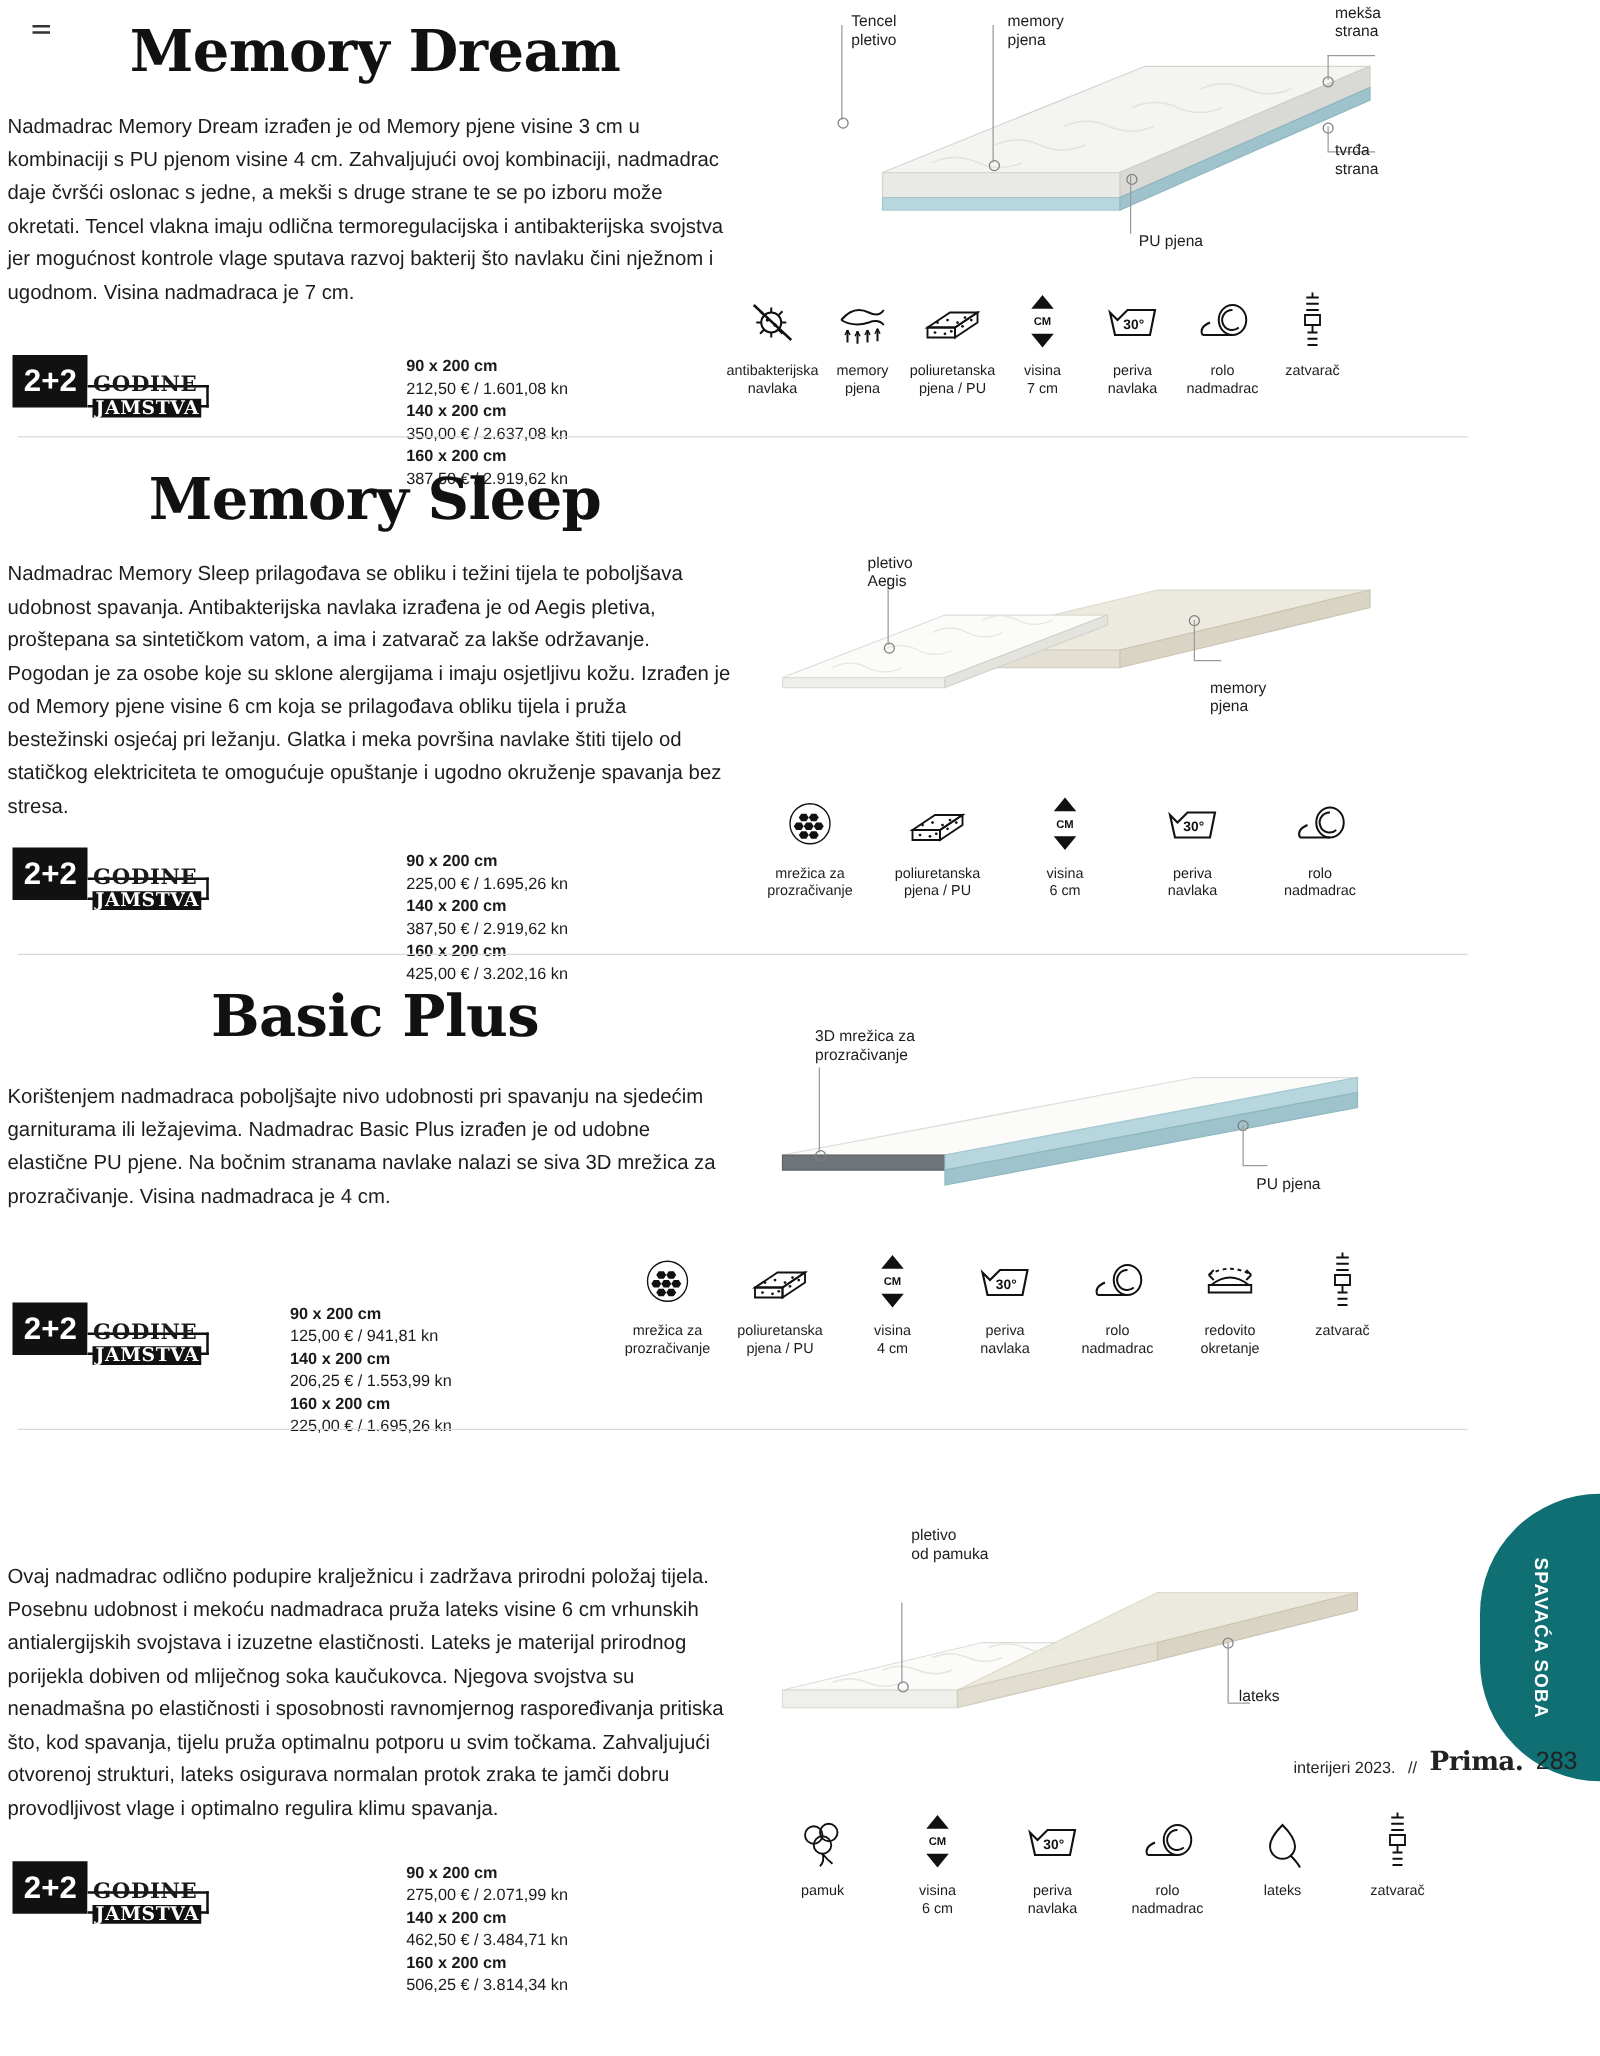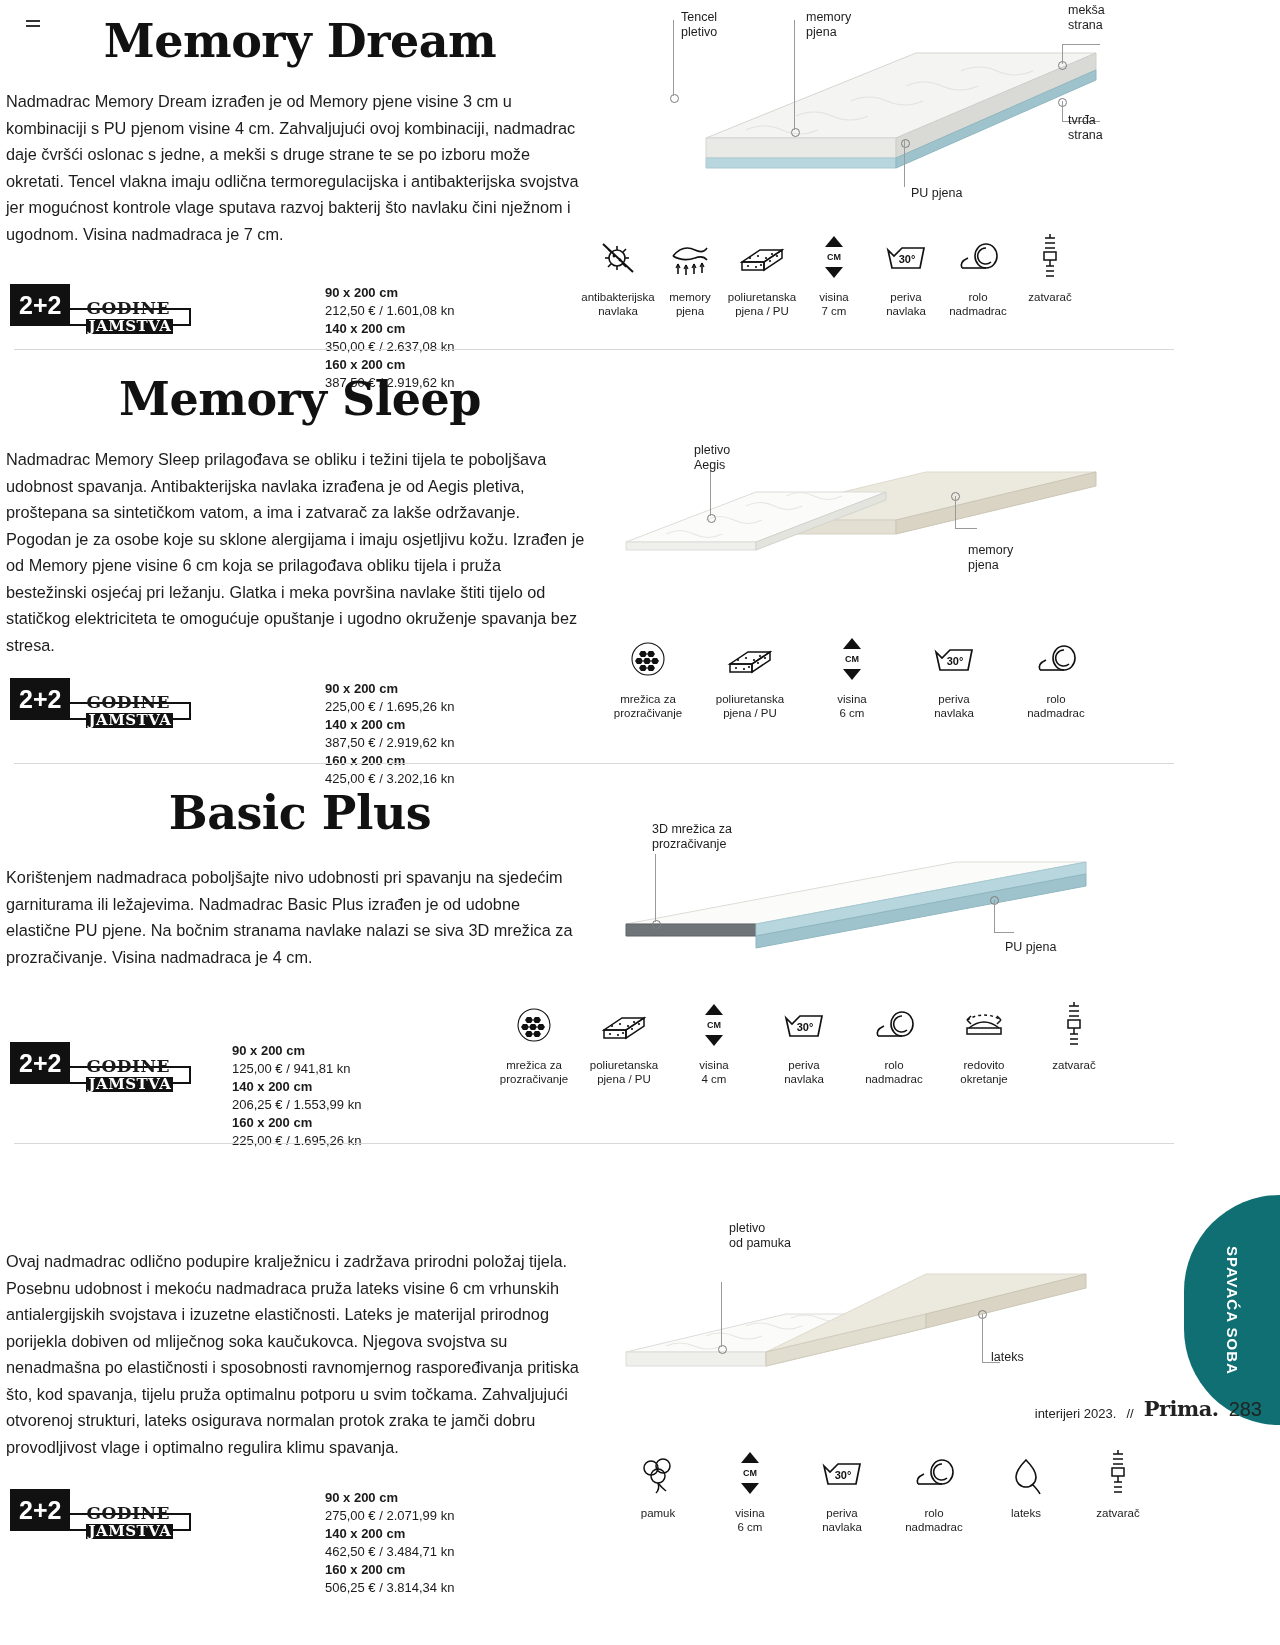--- a/index.html
+++ b/index.html
@@ -37,21 +37,21 @@
   
   .warranty{position:absolute;display:flex;align-items:stretch;height:42px;}
   .warranty .num{
     background:#111;color:#fff;font-weight:bold;font-size:25px;
     display:flex;align-items:center;justify-content:center;
     padding:0 9px;font-family:"Liberation Sans",sans-serif;
   }
   .warranty .txt{
     background:#fff;border:2px solid #111;border-left:none;
     display:flex;flex-direction:column;justify-content:center;
-    padding:0 16px;line-height:1.0;margin-top:24px;
+    padding:0 4px;line-height:1.0;margin-top:24px;
   }
   .warranty .txt .l1{font-family:"DejaVu Serif",serif;font-weight:bold;font-size:17px;letter-spacing:0.5px;}
   .warranty .txt .l2{background:#111;color:#fff;font-family:"DejaVu Serif",serif;font-weight:bold;font-size:15px;letter-spacing:0.5px;padding:0 2px;margin-top:2px;}
 
   
   .prices{position:absolute;font-size:13px;line-height:18px;}
   .prices .row{display:flex;flex-direction:column;}
   .prices .size{font-weight:bold;width:105px;white-space:nowrap;}
   .prices .val{white-space:nowrap;}
 

